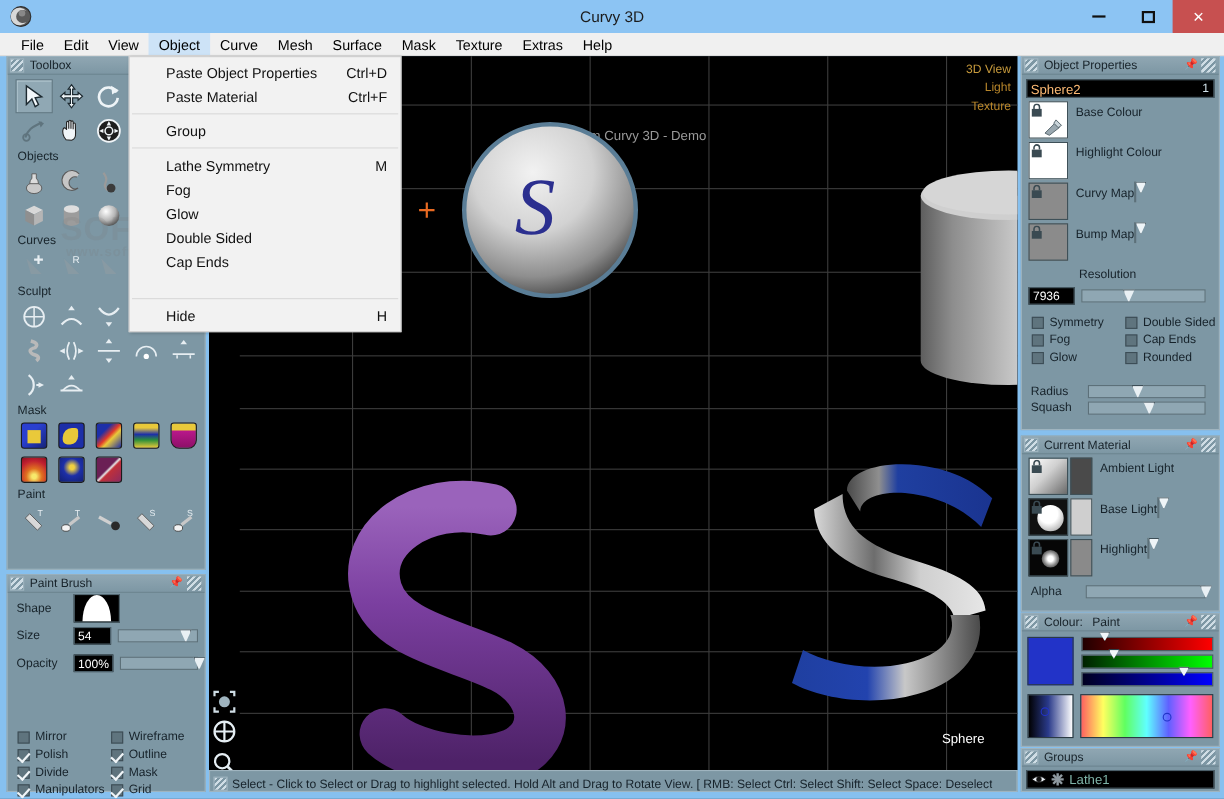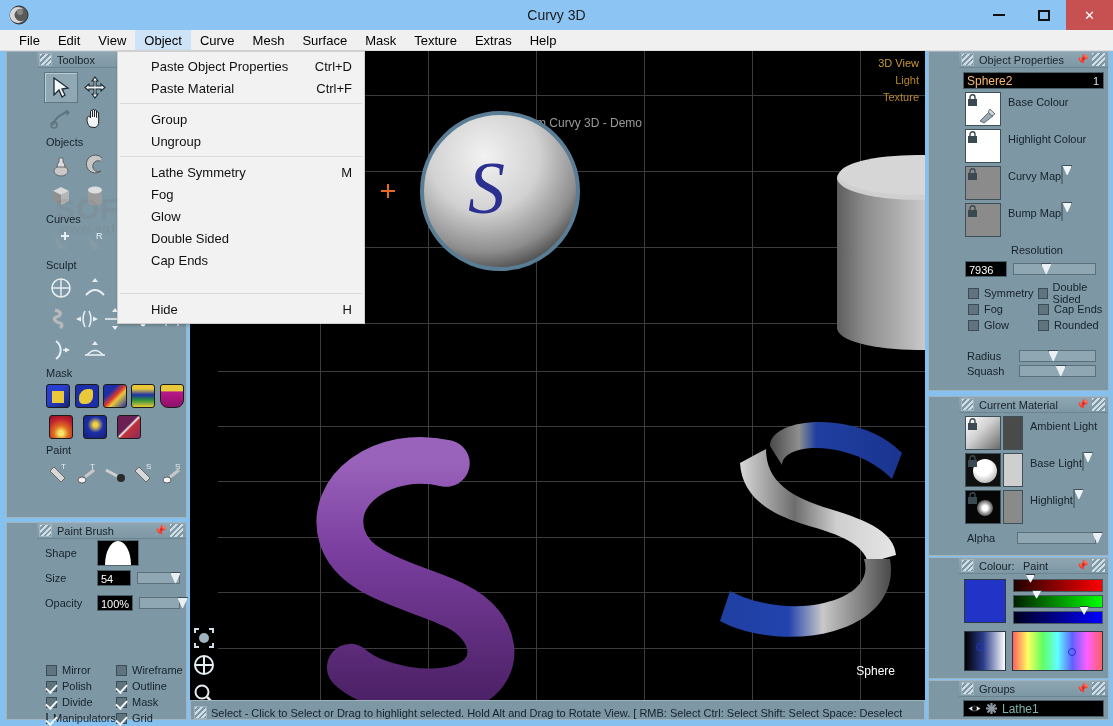--- a/index.html
+++ b/index.html
@@ -76,21 +76,20 @@
     position: absolute; pointer-events: none;
     color: rgba(120,120,120,0.18);
     font-weight: bold; letter-spacing: 1px;
   }
 
   
   .panel {
     position: absolute;
     background: #7d97a4;
     border: 1px solid #9fb4bf;
-    padding-left: 30px;
   }
   .panel-head {
     height: 16px; position: relative;
     background: linear-gradient(#8fa6b2, #7d97a4);
     border-bottom: 1px solid #6d8591;
   }
   .panel-head .grip {
     position: absolute; left: 2px; top: 1px; width: 13px; height: 13px;
     background: repeating-linear-gradient(135deg, #cfdde5 0 2px, #7d97a4 2px 4px);
     border: 1px solid #9fb4bf;
@@ -1005,23 +1004,20 @@
       <span class="accel">Ctrl+D</span>
     </div>
     <div class="dd-row">
       <span>Paste Material</span>
       <span class="accel">Ctrl+F</span>
     </div>
     <div class="dd-sep"></div>
     <div class="dd-row">
       <span>Group</span>
     </div>
-    <div class="dd-row">
-      <span>Ungroup</span>
-    </div>
     <div class="dd-sep"></div>
     <div class="dd-row">
       <span>Lathe Symmetry</span>
       <span class="accel">M</span>
     </div>
     <div class="dd-row">
       <span>Fog</span>
     </div>
     <div class="dd-row">
       <span>Glow</span>

